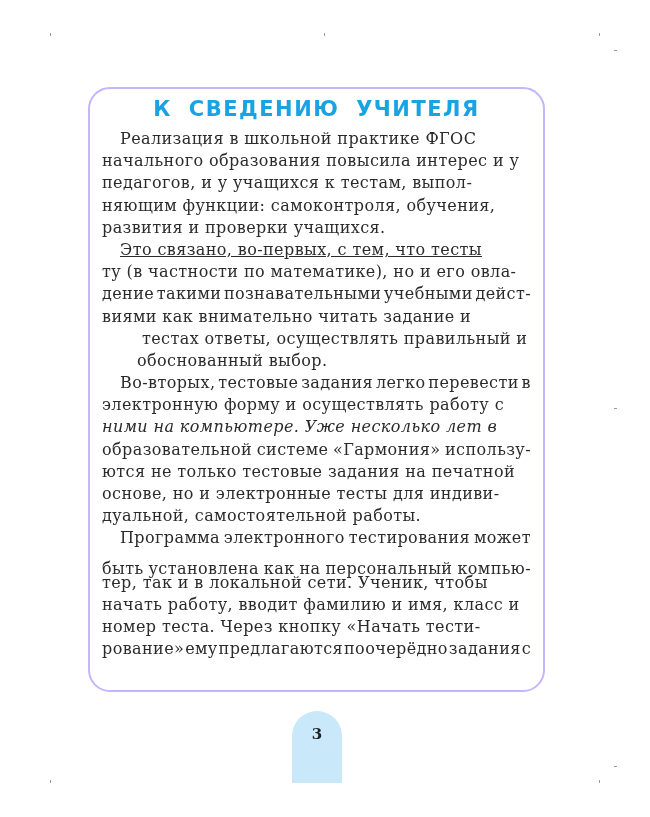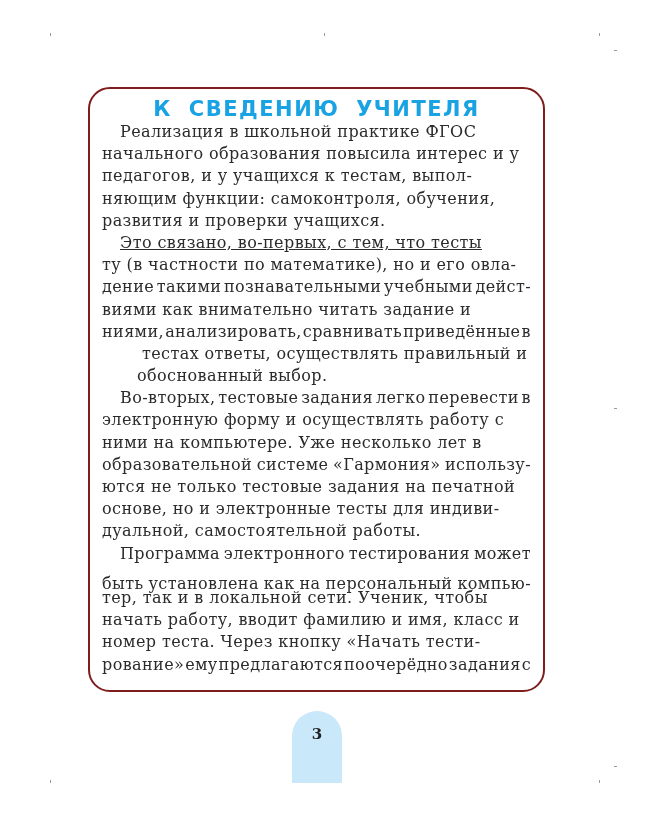--- a/index.html
+++ b/index.html
@@ -4,30 +4,30 @@
 <style>
   html, body { margin:0; padding:0; }
   body {
     width:650px; height:817px; background:#ffffff; position:relative; overflow:hidden;
     font-family:"DejaVu Serif", "Liberation Serif", serif;
   }
   .mark { position:absolute; width:1px; height:3px; background:#9a9a9a; }
   .mark.h { width:3px; height:1px; }
   .box {
     position:absolute; left:88px; top:87px; width:457px; height:605px;
-    border:2px solid #7f1d1d; border-radius:22px; box-sizing:border-box;
+    border:2px solid #c4b5fd; border-radius:22px; box-sizing:border-box;
   }
   .title {
     position:absolute; left:0; right:0; top:8px; text-align:center;
     font-family:"DejaVu Sans", "Liberation Sans", sans-serif;
     font-weight:bold; font-size:21px; letter-spacing:1.5px; word-spacing:8px;
     color:#1aa3e2;
   }
   .text {
-    position:absolute; left:12px; right:12px; top:32px;
+    position:absolute; left:12px; right:12px; top:39px;
     font-size:16px; line-height:22.2px; color:#2b2b2b; letter-spacing:0.4px;
   }
   .line { display:block; text-align:justify; text-align-last:justify; white-space:nowrap; height:22.2px; }
   .line.last { text-align-last:left; }
   .line.indent { padding-left:18px; }
   .pagetab {
     position:absolute; left:292px; top:711px; width:50px; height:72px;
     background:#c9e8fa; border-radius:25px 25px 0 0;
   }
   .pagenum {
@@ -53,26 +53,25 @@
   <div class="text" id="body-text">
       <span class="line indent"><span style="white-space: nowrap; word-spacing: 0px; display: inline-block;">Реализация в школьной практике ФГОС</span></span>
       <span class="line"><span style="white-space: nowrap; word-spacing: 0px; display: inline-block;">начального образования повысила интерес и у</span></span>
       <span class="line"><span style="white-space: nowrap; word-spacing: 0px; display: inline-block;">педагогов, и у учащихся к тестам, выпол-</span></span>
       <span class="line"><span style="white-space: nowrap; word-spacing: 0px; display: inline-block;">няющим функции: самоконтроля, обучения,</span></span>
       <span class="line last" style="white-space: nowrap;">развития и проверки учащихся.</span>
       <span class="line indent"><span style="white-space: nowrap; word-spacing: 0px; display: inline-block; text-decoration: underline;">Это связано, во-первых, с тем, что тесты</span></span>
       <span class="line"><span style="white-space: nowrap; word-spacing: 0px; display: inline-block;">ту (в частности по математике), но и его овла-</span></span>
       <span class="line"><span style="white-space: nowrap; word-spacing: -2.87891px; display: inline-block;">дение такими познавательными учебными дейст-</span></span>
       <span class="line"><span style="white-space: nowrap; word-spacing: 0px; display: inline-block;">виями как внимательно читать задание и</span></span>
-      <span class="line"><span style="white-space: nowrap; word-spacing: -4.375px; display: inline-block;">ниями, анализировать, сравнивать приведённые в</span></span>
       <span class="line"><span style="white-space: nowrap; word-spacing: 0px; display: inline-block; margin-left: 40px;">тестах ответы, осуществлять правильный и</span></span>
       <span class="line last" style="white-space: nowrap; margin-left: 35px;">обоснованный выбор.</span>
       <span class="line indent"><span style="white-space: nowrap; word-spacing: -2.6625px; display: inline-block;">Во-вторых, тестовые задания легко перевести в</span></span>
       <span class="line"><span style="white-space: nowrap; word-spacing: 0px; display: inline-block;">электронную форму и осуществлять работу с</span></span>
-      <span class="line"><span style="white-space: nowrap; word-spacing: 0px; display: inline-block;">ними на компьютере. Уже несколько лет в</span></span>
+      <span class="line"><span style="white-space: nowrap; word-spacing: 0px; display: inline-block; font-style: italic;">ними на компьютере. Уже несколько лет в</span></span>
       <span class="line"><span style="white-space: nowrap; word-spacing: -0.864583px; display: inline-block;">образовательной системе «Гармония» использу-</span></span>
       <span class="line"><span style="white-space: nowrap; word-spacing: 0px; display: inline-block;">ются не только тестовые задания на печатной</span></span>
       <span class="line"><span style="white-space: nowrap; word-spacing: 0px; display: inline-block;">основе, но и электронные тесты для индиви-</span></span>
       <span class="line last" style="white-space: nowrap;">дуальной, самостоятельной работы.</span>
       <span class="line indent"><span style="white-space: nowrap; word-spacing: -1.71354px; display: inline-block;">Программа электронного тестирования может</span></span>
       <span class="line"><span style="white-space: nowrap; word-spacing: -0.503125px; display: inline-block; margin-top: 8px;">быть установлена как на персональный компью-</span></span>
       <span class="line"><span style="white-space: nowrap; word-spacing: 0px; display: inline-block;">тер, так и в локальной сети. Ученик, чтобы</span></span>
       <span class="line"><span style="white-space: nowrap; word-spacing: 0px; display: inline-block;">начать работу, вводит фамилию и имя, класс и</span></span>
       <span class="line"><span style="white-space: nowrap; word-spacing: 0px; display: inline-block;">номер теста. Через кнопку «Начать тести-</span></span>
       <span class="line"><span style="white-space: nowrap; word-spacing: -4.54688px; display: inline-block;">рование» ему предлагаются поочерёдно задания с</span></span>

